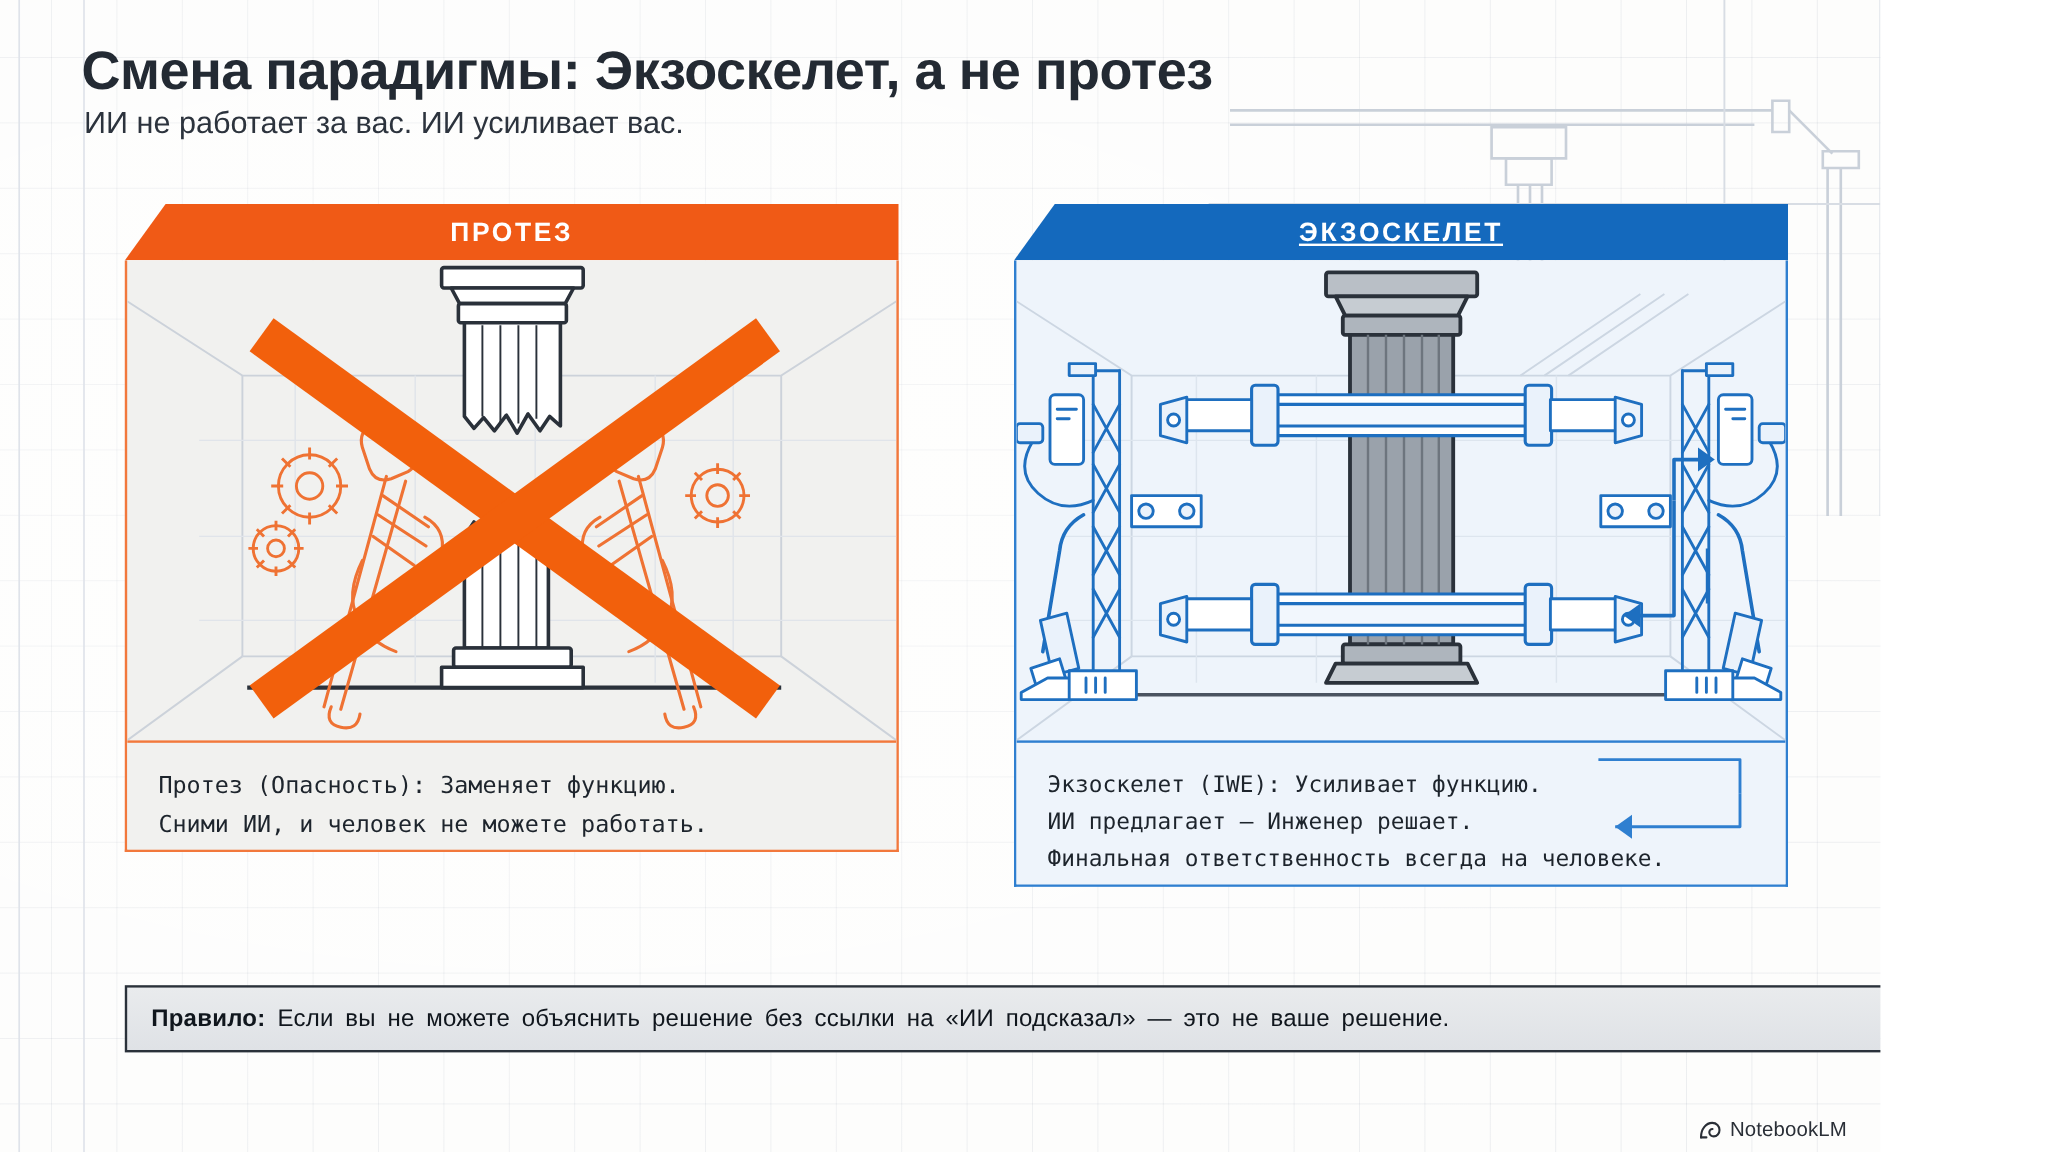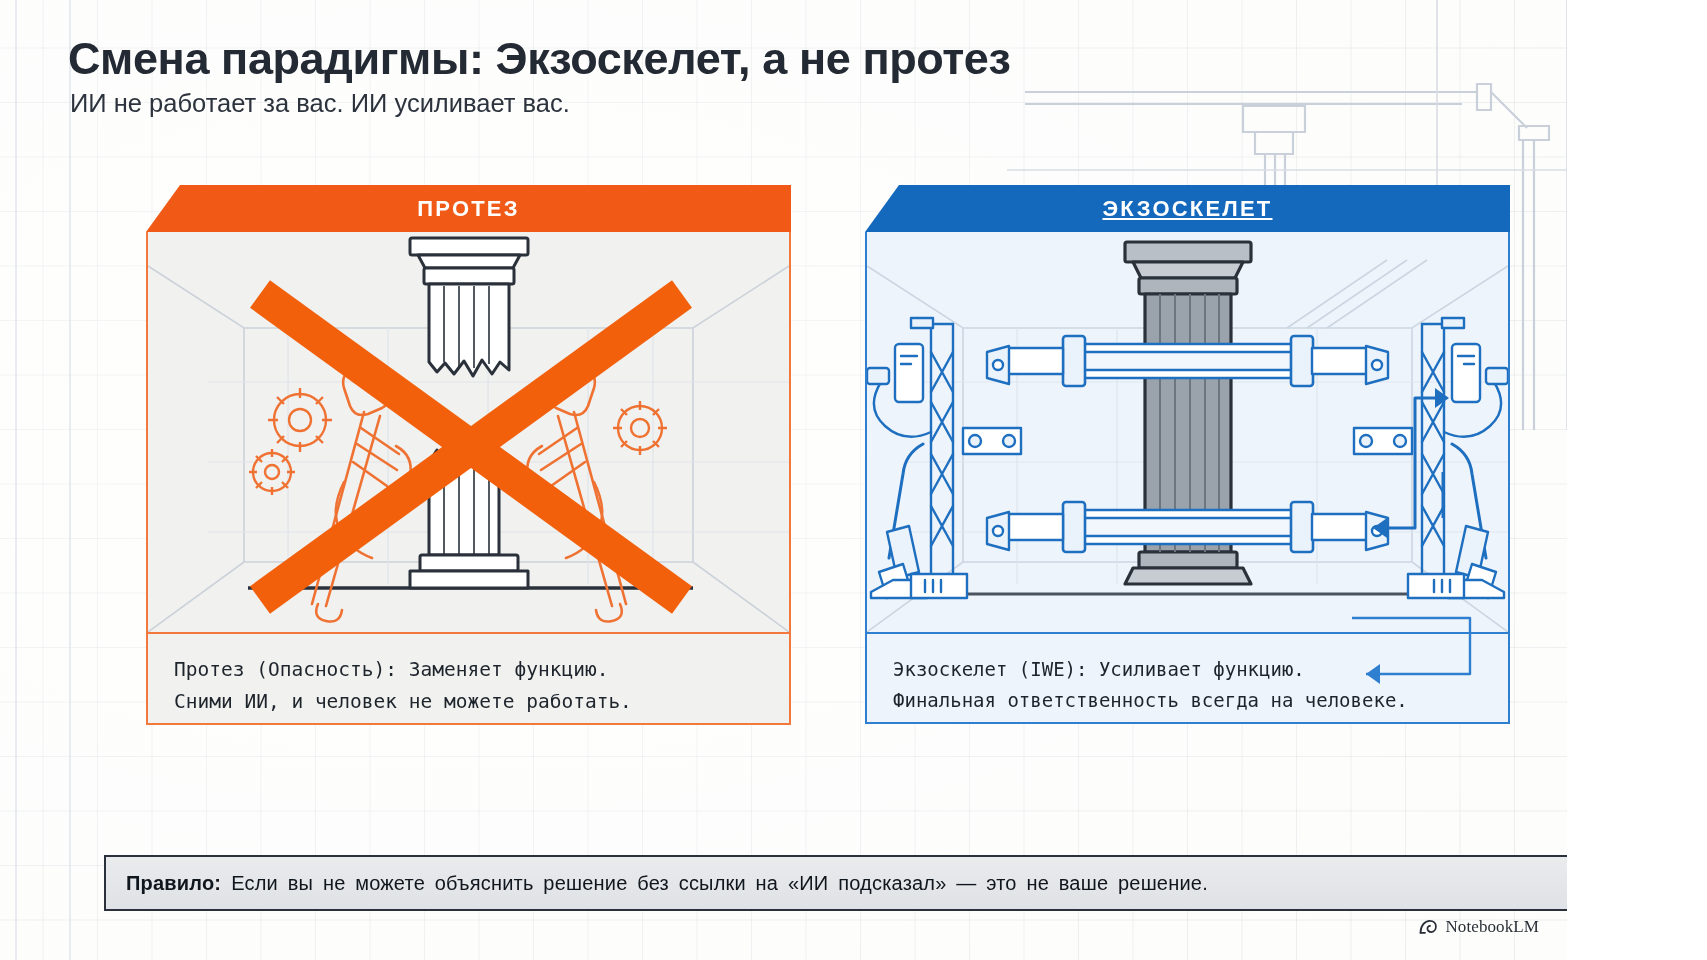--- a/index.html
+++ b/index.html
@@ -54,25 +54,24 @@
     font-weight: 400;
     color: #2c333d;
     margin: 5px 0 0 2px;
     white-space: nowrap;
   }
 
   
   .panels {
     position: absolute;
     left: 104px;
-    top: 185px;
+    top: 170px;
     width: 1500px;
     display: flex;
-    gap: 74px;
-    margin-left: 42px;
+    gap: 96px;
   }
   .panel { width: 645px; position: relative; }
 
   .panel-head {
     height: 47px;
     display: flex;
     align-items: center;
     justify-content: center;
     color: #ffffff;
     font-size: 22px;
@@ -125,21 +124,21 @@
     bottom: 34px;
     width: 150px;
     height: 78px;
     pointer-events: none;
   }
 
   
   .rule-bar {
     position: absolute;
     left: 104px;
-    top: 855px;
+    top: 821px;
     width: 1496px;
     height: 56px;
     box-sizing: border-box;
     background: linear-gradient(to bottom, #e9ebed 0%, #dfe2e6 100%);
     border: 2px solid #2a313a;
     display: flex;
     align-items: center;
     padding: 16px 20px;
   }
   .rule-text {
@@ -151,26 +150,25 @@
   .rule-label {
     font-weight: 700;
     margin-right: 10px;
   }
   .rule-body { font-weight: 400; word-spacing: 4px; }
 
   
   .brand {
     position: absolute;
     right: 28px;
-    bottom: 23px;
+    bottom: 8px;
     display: flex;
     align-items: center;
     gap: 7px;
     color: #2a2f37;
-    font-family: Liberation Serif, serif;
   }
   .brand-name {
     font-size: 17px;
     font-weight: 500;
     letter-spacing: 0.1px;
   }
 </style>
 </head>
 <body>
 
@@ -420,20 +418,21 @@
               <path d="M568 156 l14 10 -14 10 z" fill="#1e6fc0" stroke="none"></path>
               <path d="M548 200 V296 h-36"></path>
               <path d="M520 286 l-14 10 14 10 z" fill="#1e6fc0" stroke="none"></path>
               <path d="M576 240 V286"></path>
             </g>
           </svg>
         </div>
 
         <div class="panel-caption">
           <div class="cap-line">Экзоскелет (IWE): Усиливает функцию.</div>
+          <div class="cap-line">ИИ предлагает — Инженер решает.</div>
           <div class="cap-line">Финальная ответственность всегда на человеке.</div>
 
           <svg class="cap-arrow" viewBox="0 0 150 78" fill="none">
             <g stroke="#2f7fd0" stroke-width="2.4" stroke-linejoin="round">
               <path d="M8 8 h118 v28"></path>
               <path d="M126 36 V64 H22"></path>
               <path d="M36 54 l-14 10 14 10 z" fill="#2f7fd0" stroke="none"></path>
             </g>
           </svg>
         </div>

